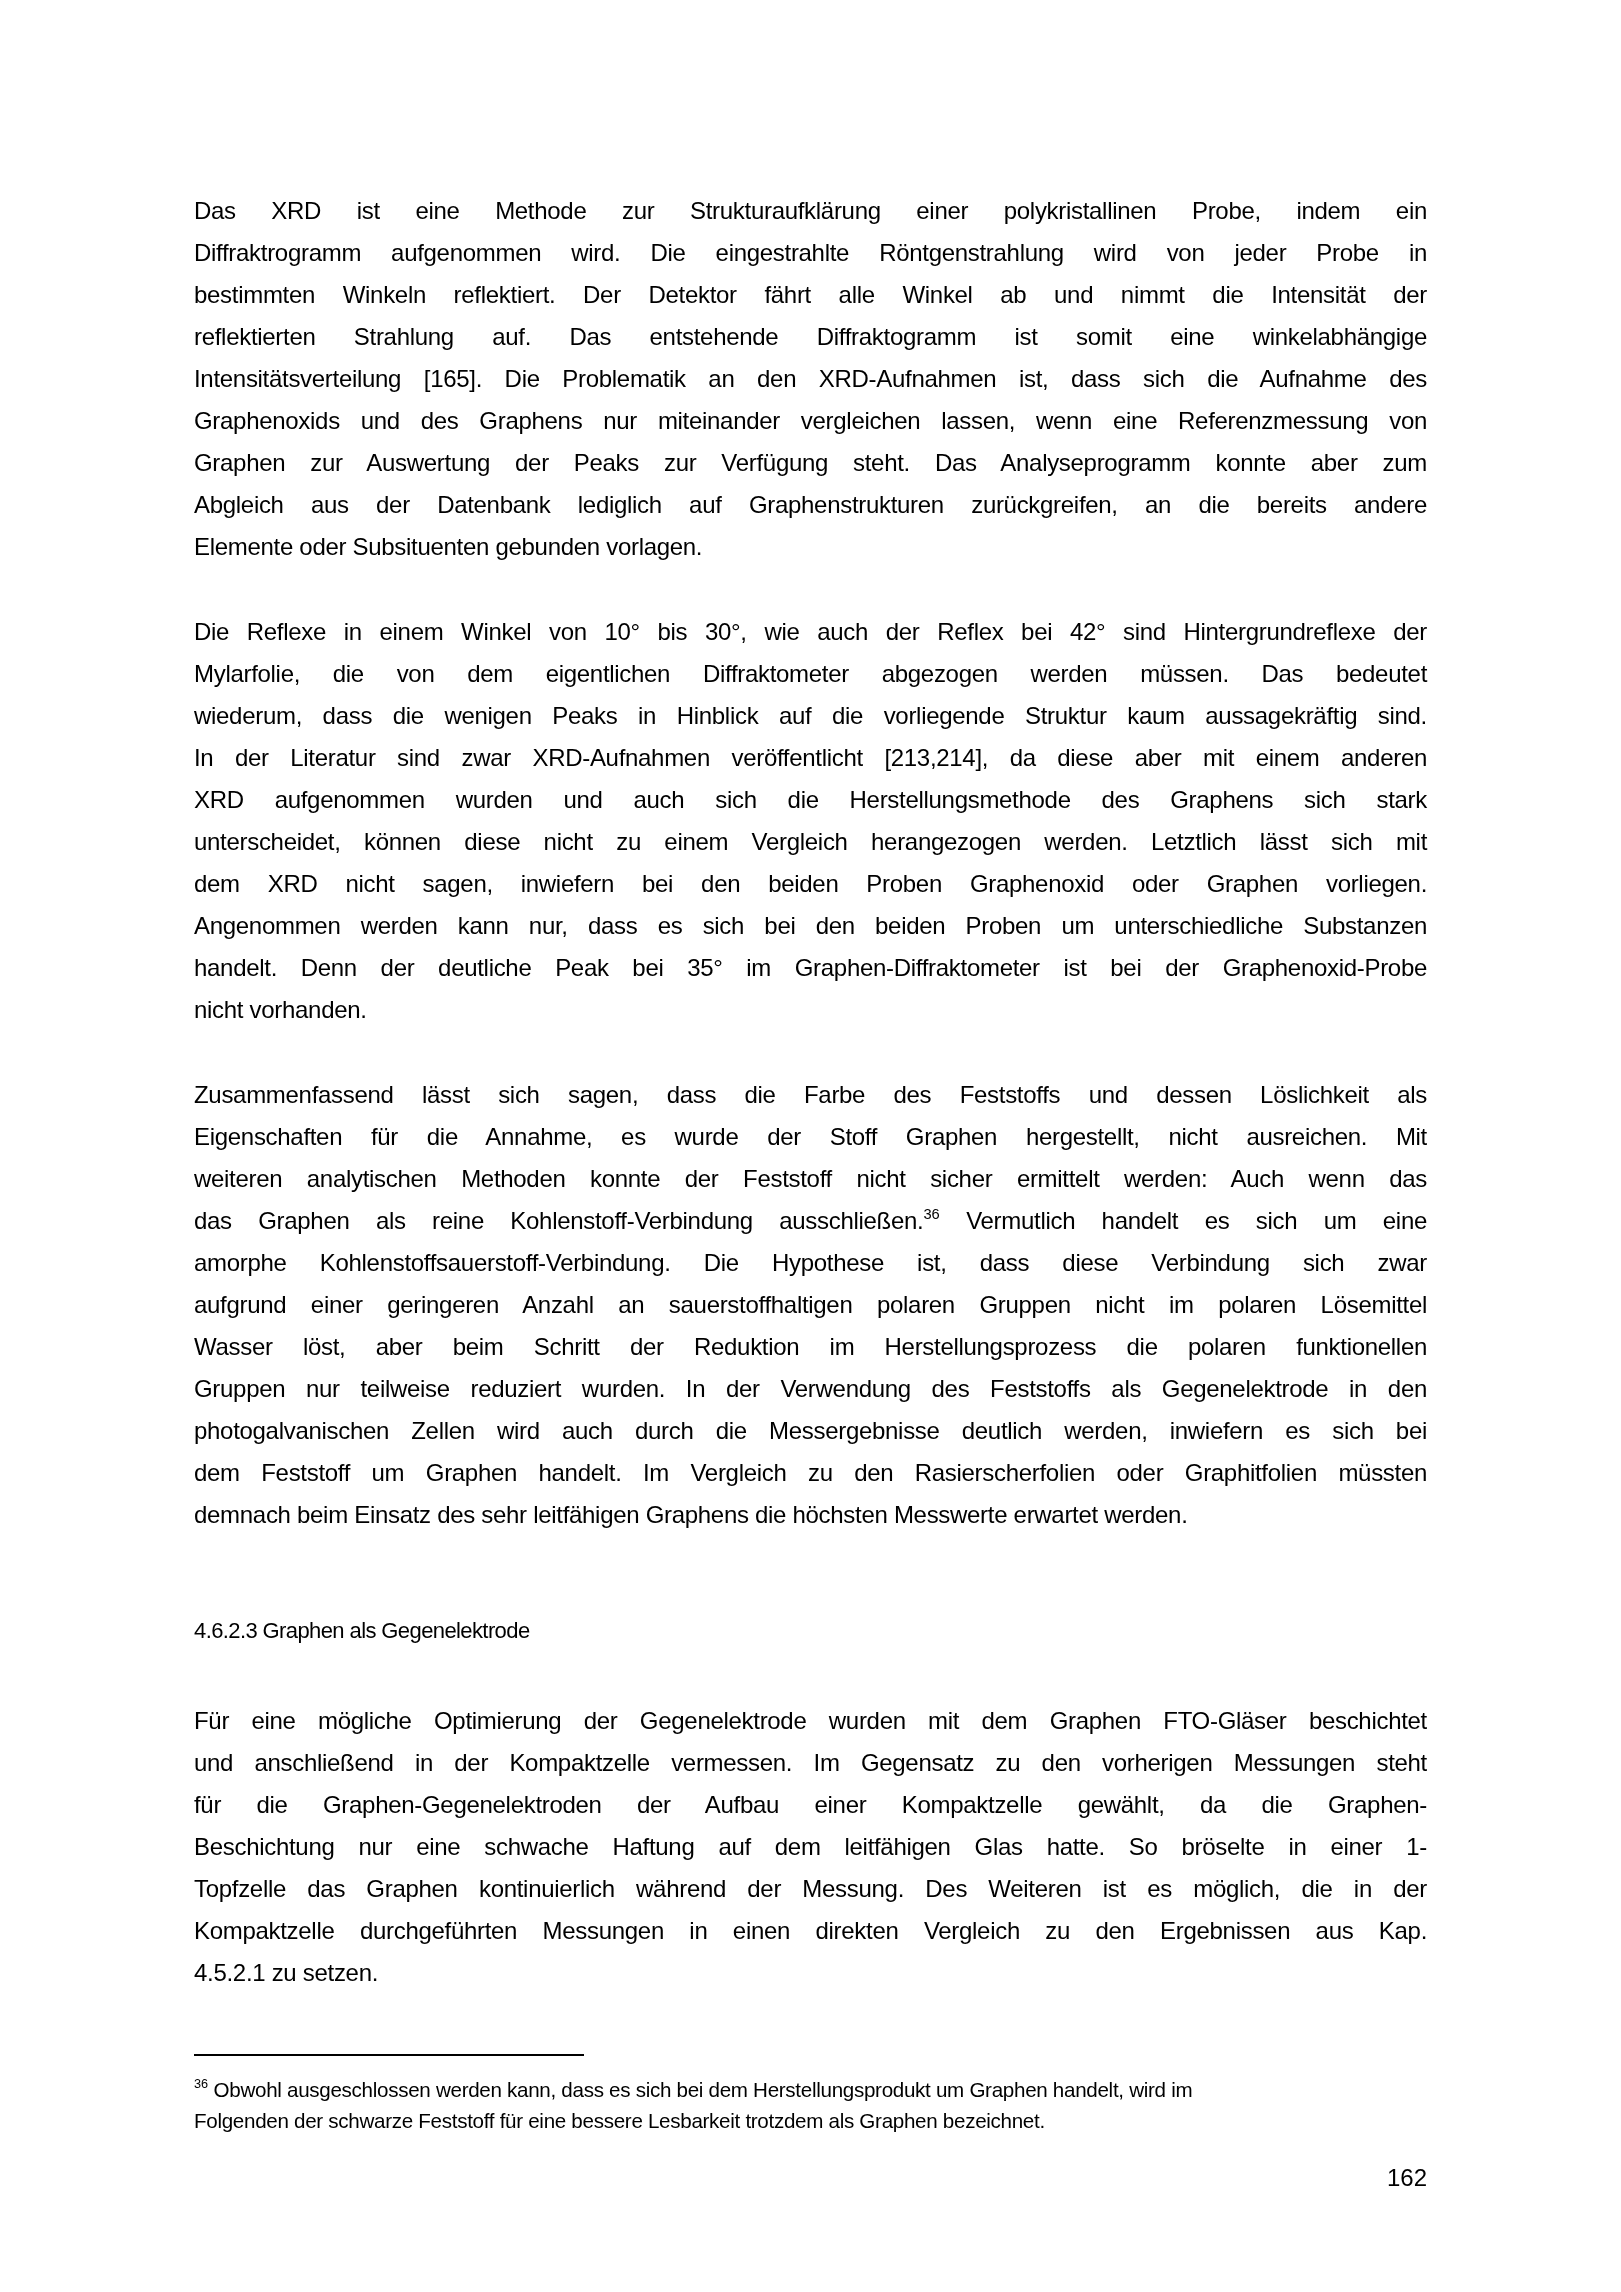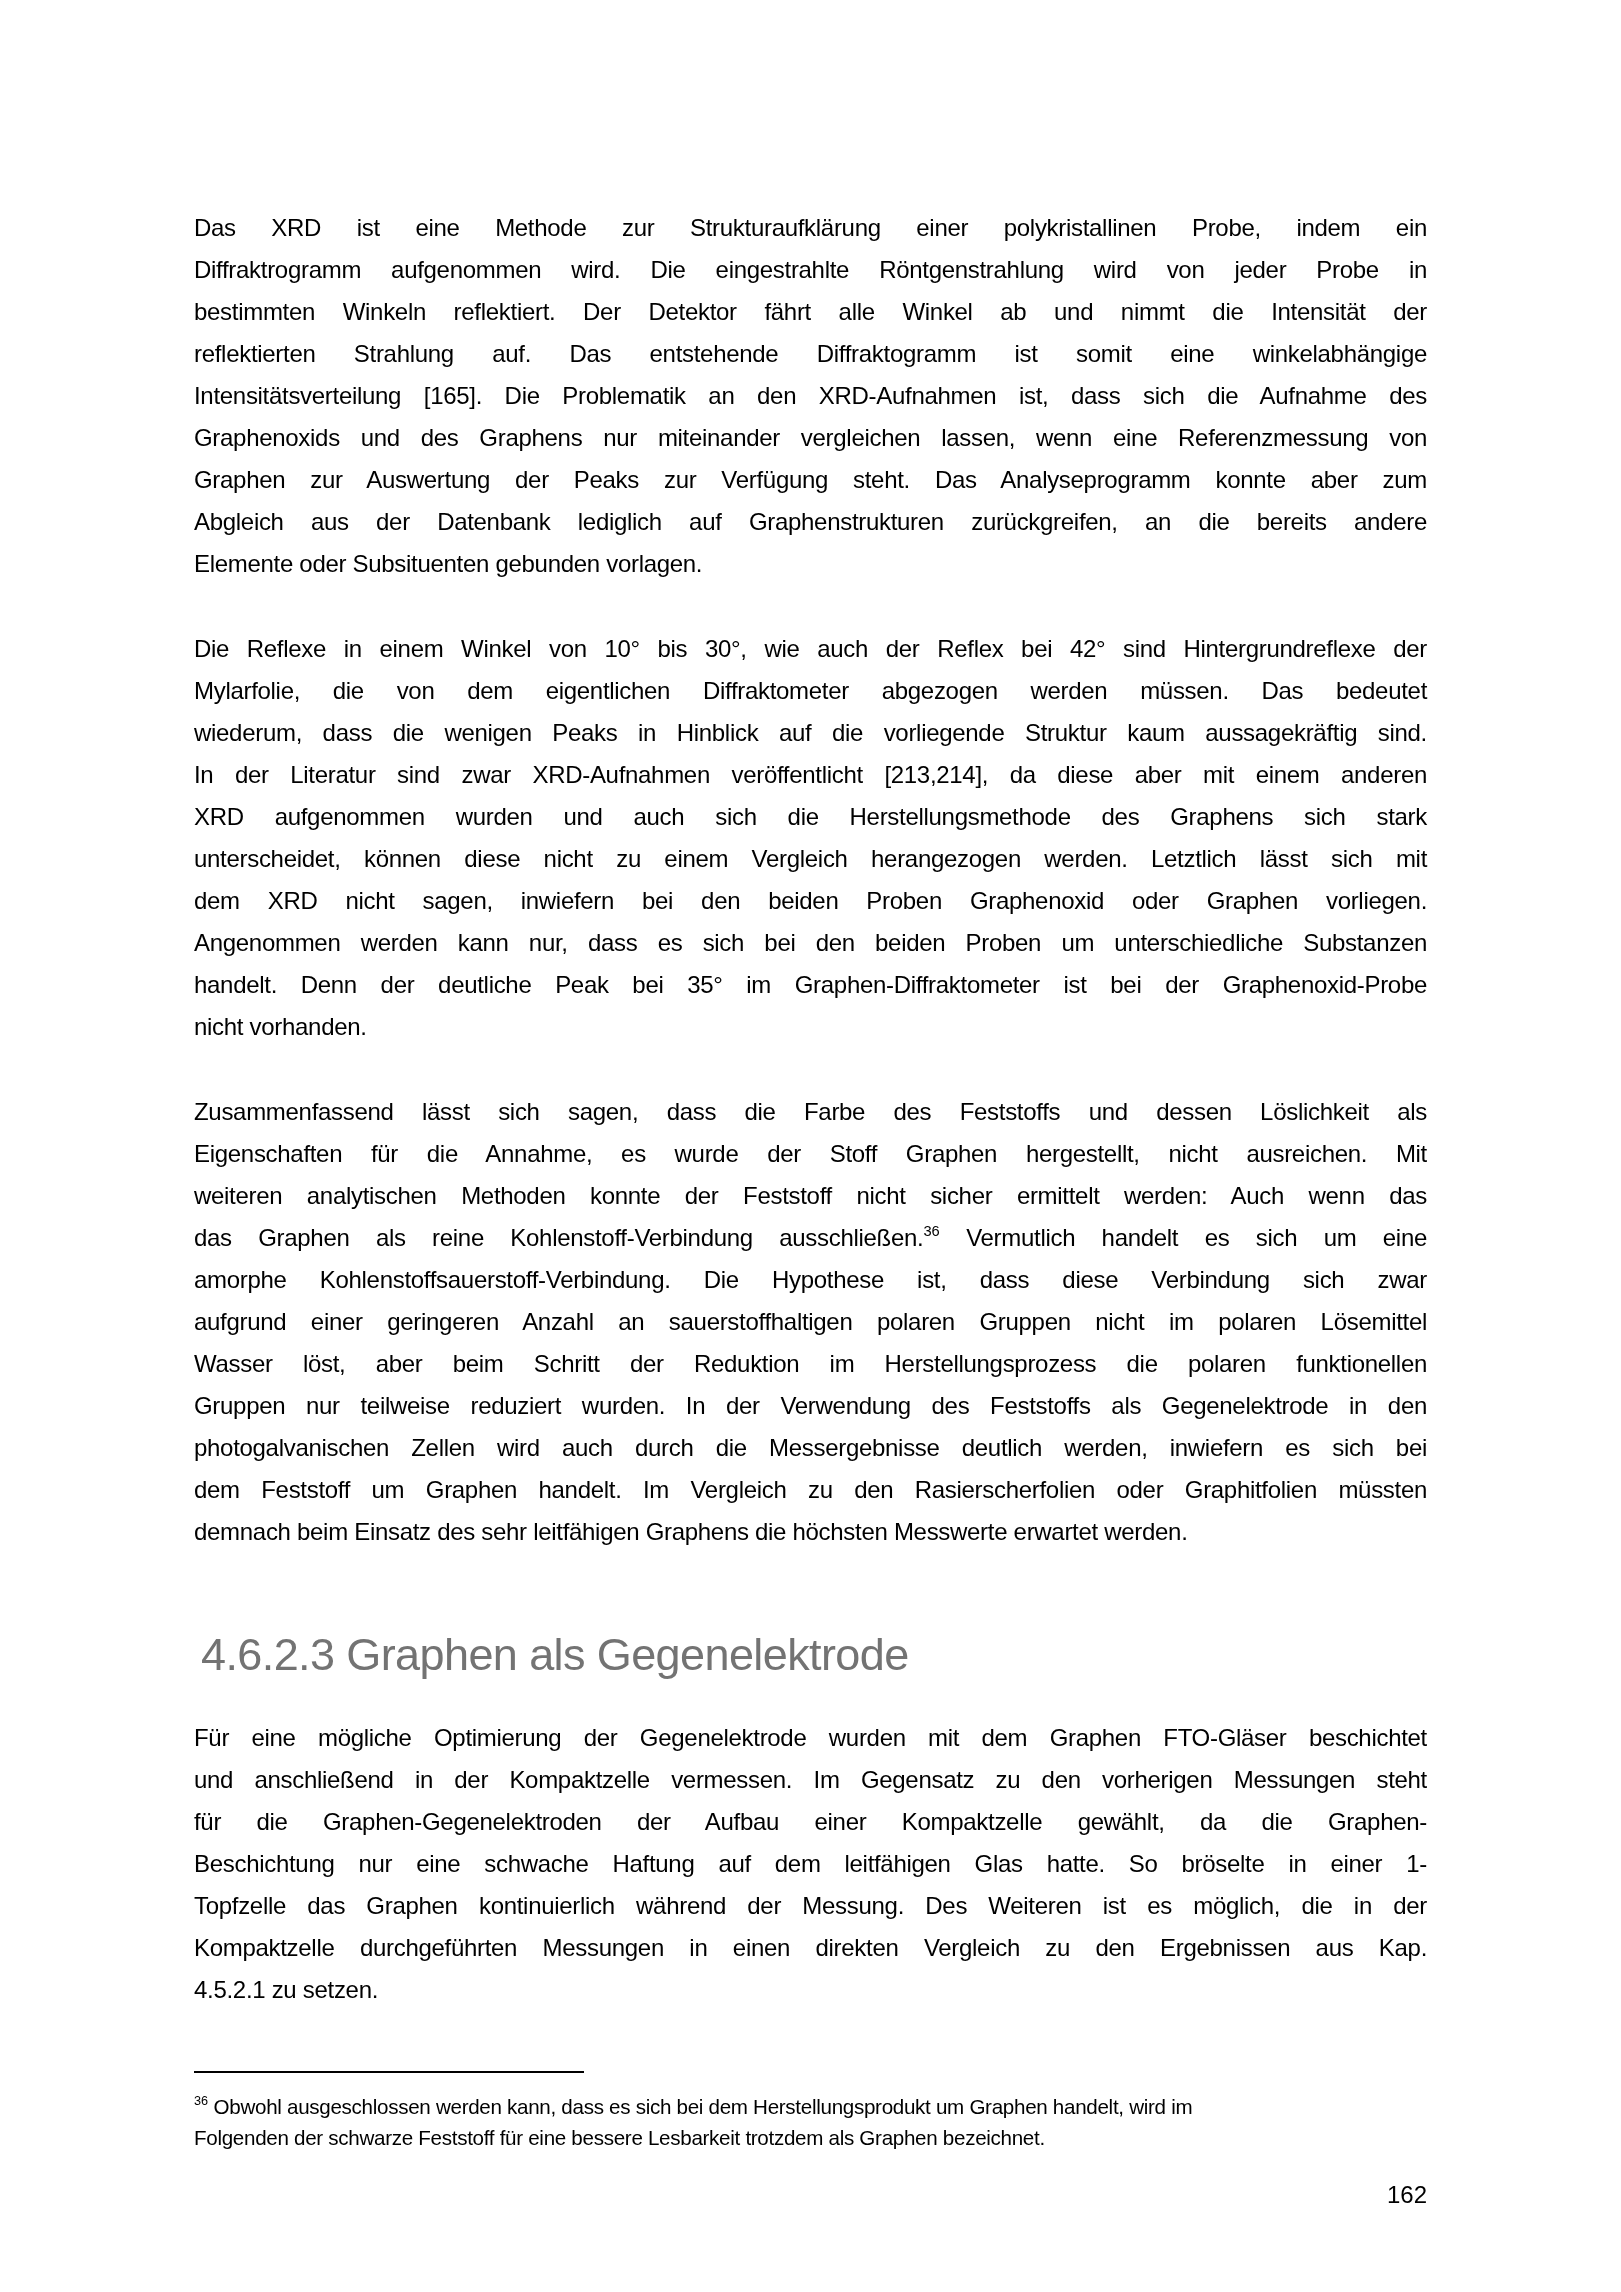--- a/index.html
+++ b/index.html
@@ -11,21 +11,21 @@
       width: 1621px;
       height: 2293px;
       position: relative;
       overflow: hidden;
       font-family: "Liberation Sans", "DejaVu Sans", sans-serif;
       color: #000000;
     }
     .page {
       position: absolute;
       left: 194px;
-      top: 17px;
+      top: 0;
       width: 1233px;
       height: 1766px;
     }
     .para {
       position: absolute;
       left: 0;
       width: 1233px;
       margin: 0;
       font-size: 24px;
       line-height: 42px;
@@ -40,25 +40,25 @@
       white-space: nowrap;
       text-align: justify;
       text-align-last: justify;
     }
     .para .line.last {
       text-align-last: left;
     }
     .heading {
       position: absolute;
       left: 0;
-      margin: 7px;
-      font-size: 45px;
+      margin: 0;
+      font-size: 22px;
       font-weight: normal;
       line-height: 43px;
-      color: #737373;
+      color: #000000;
       letter-spacing: -0.6px;
       white-space: nowrap;
     }
     sup.fnref {
       font-size: 14.7px;
       line-height: 0;
       vertical-align: 9.8px;
       letter-spacing: 0;
     }
     .footnote-rule {

